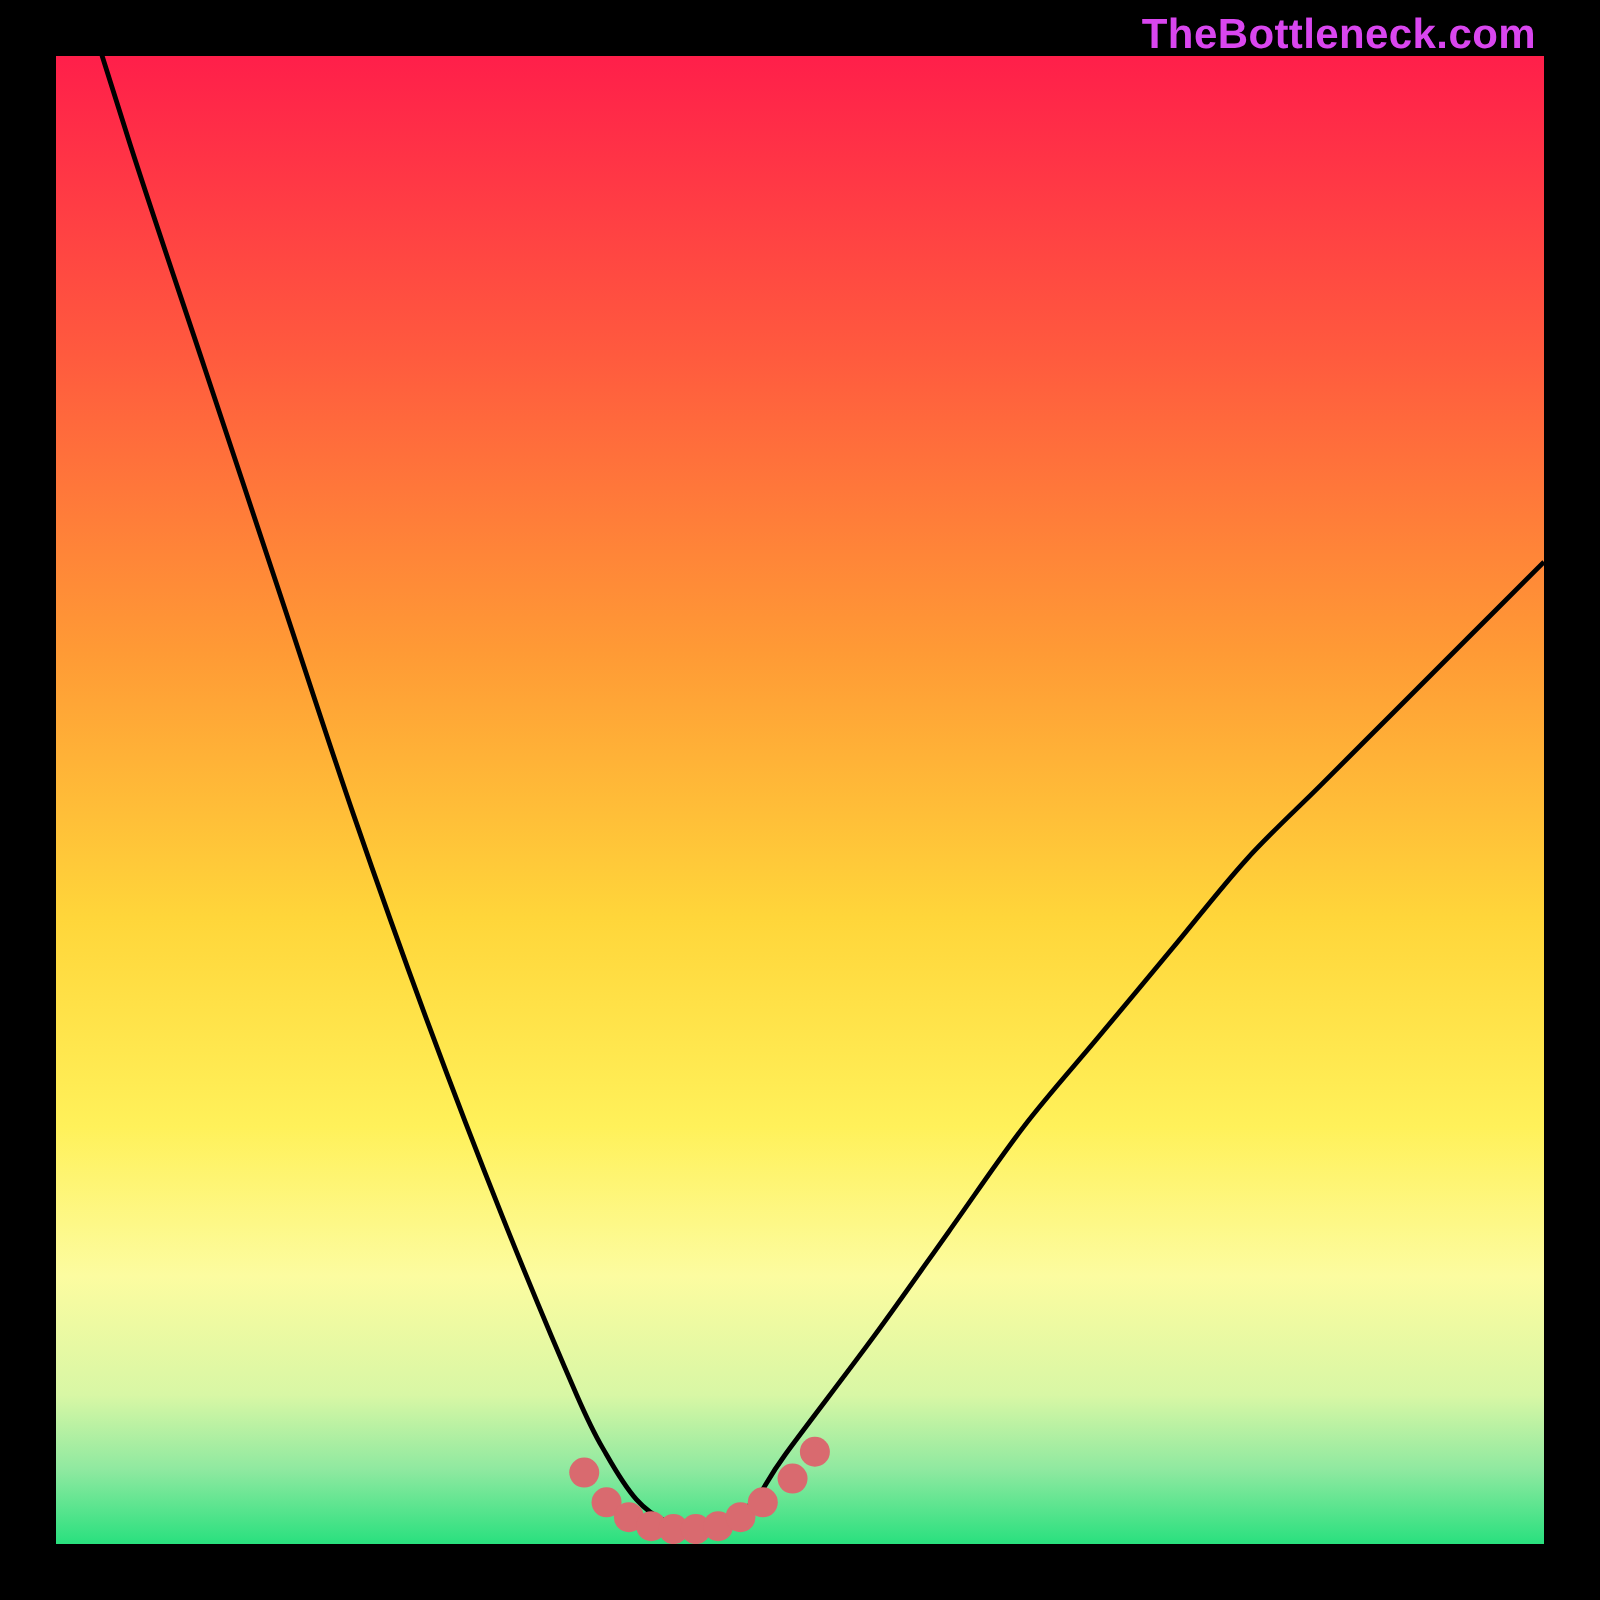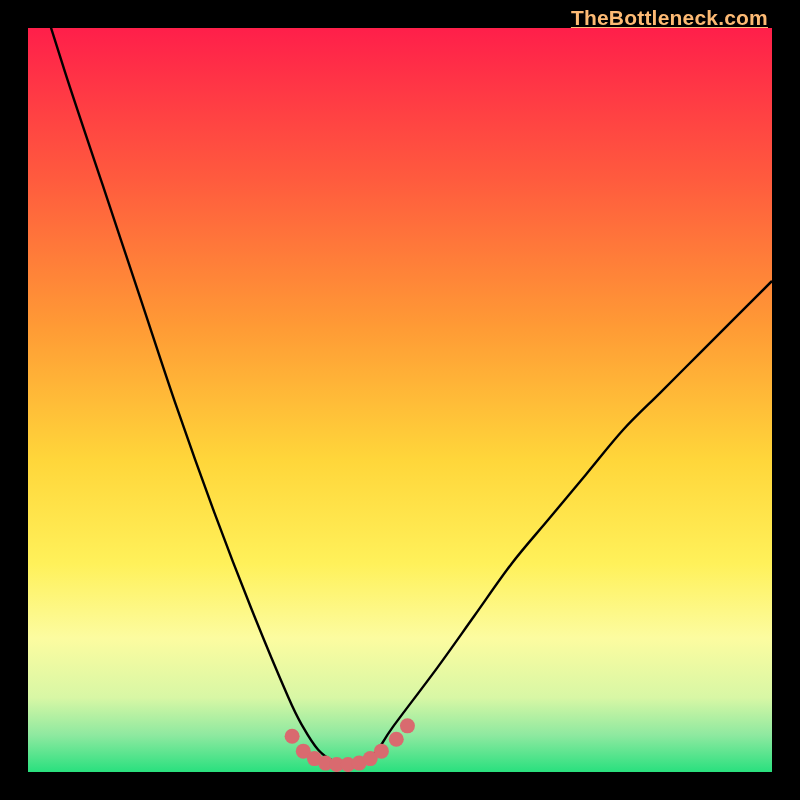--- a/index.html
+++ b/index.html
@@ -25,23 +25,22 @@
     width: 100%;
     height: 100%;
   }
   .watermark {
     position: absolute;
     top: 6px;
     right: 32px;
     font-family: Arial, Helvetica, sans-serif;
     font-size: 21px;
     font-weight: 600;
-    color: #fdba74;
+    color: #d946ef;
     letter-spacing: 0.2px;
-    text-decoration: underline;
   }
   svg.curve {
     position: absolute;
     left: 0;
     top: 0;
     width: 100%;
     height: 100%;
     overflow: visible;
   }
 </style>

